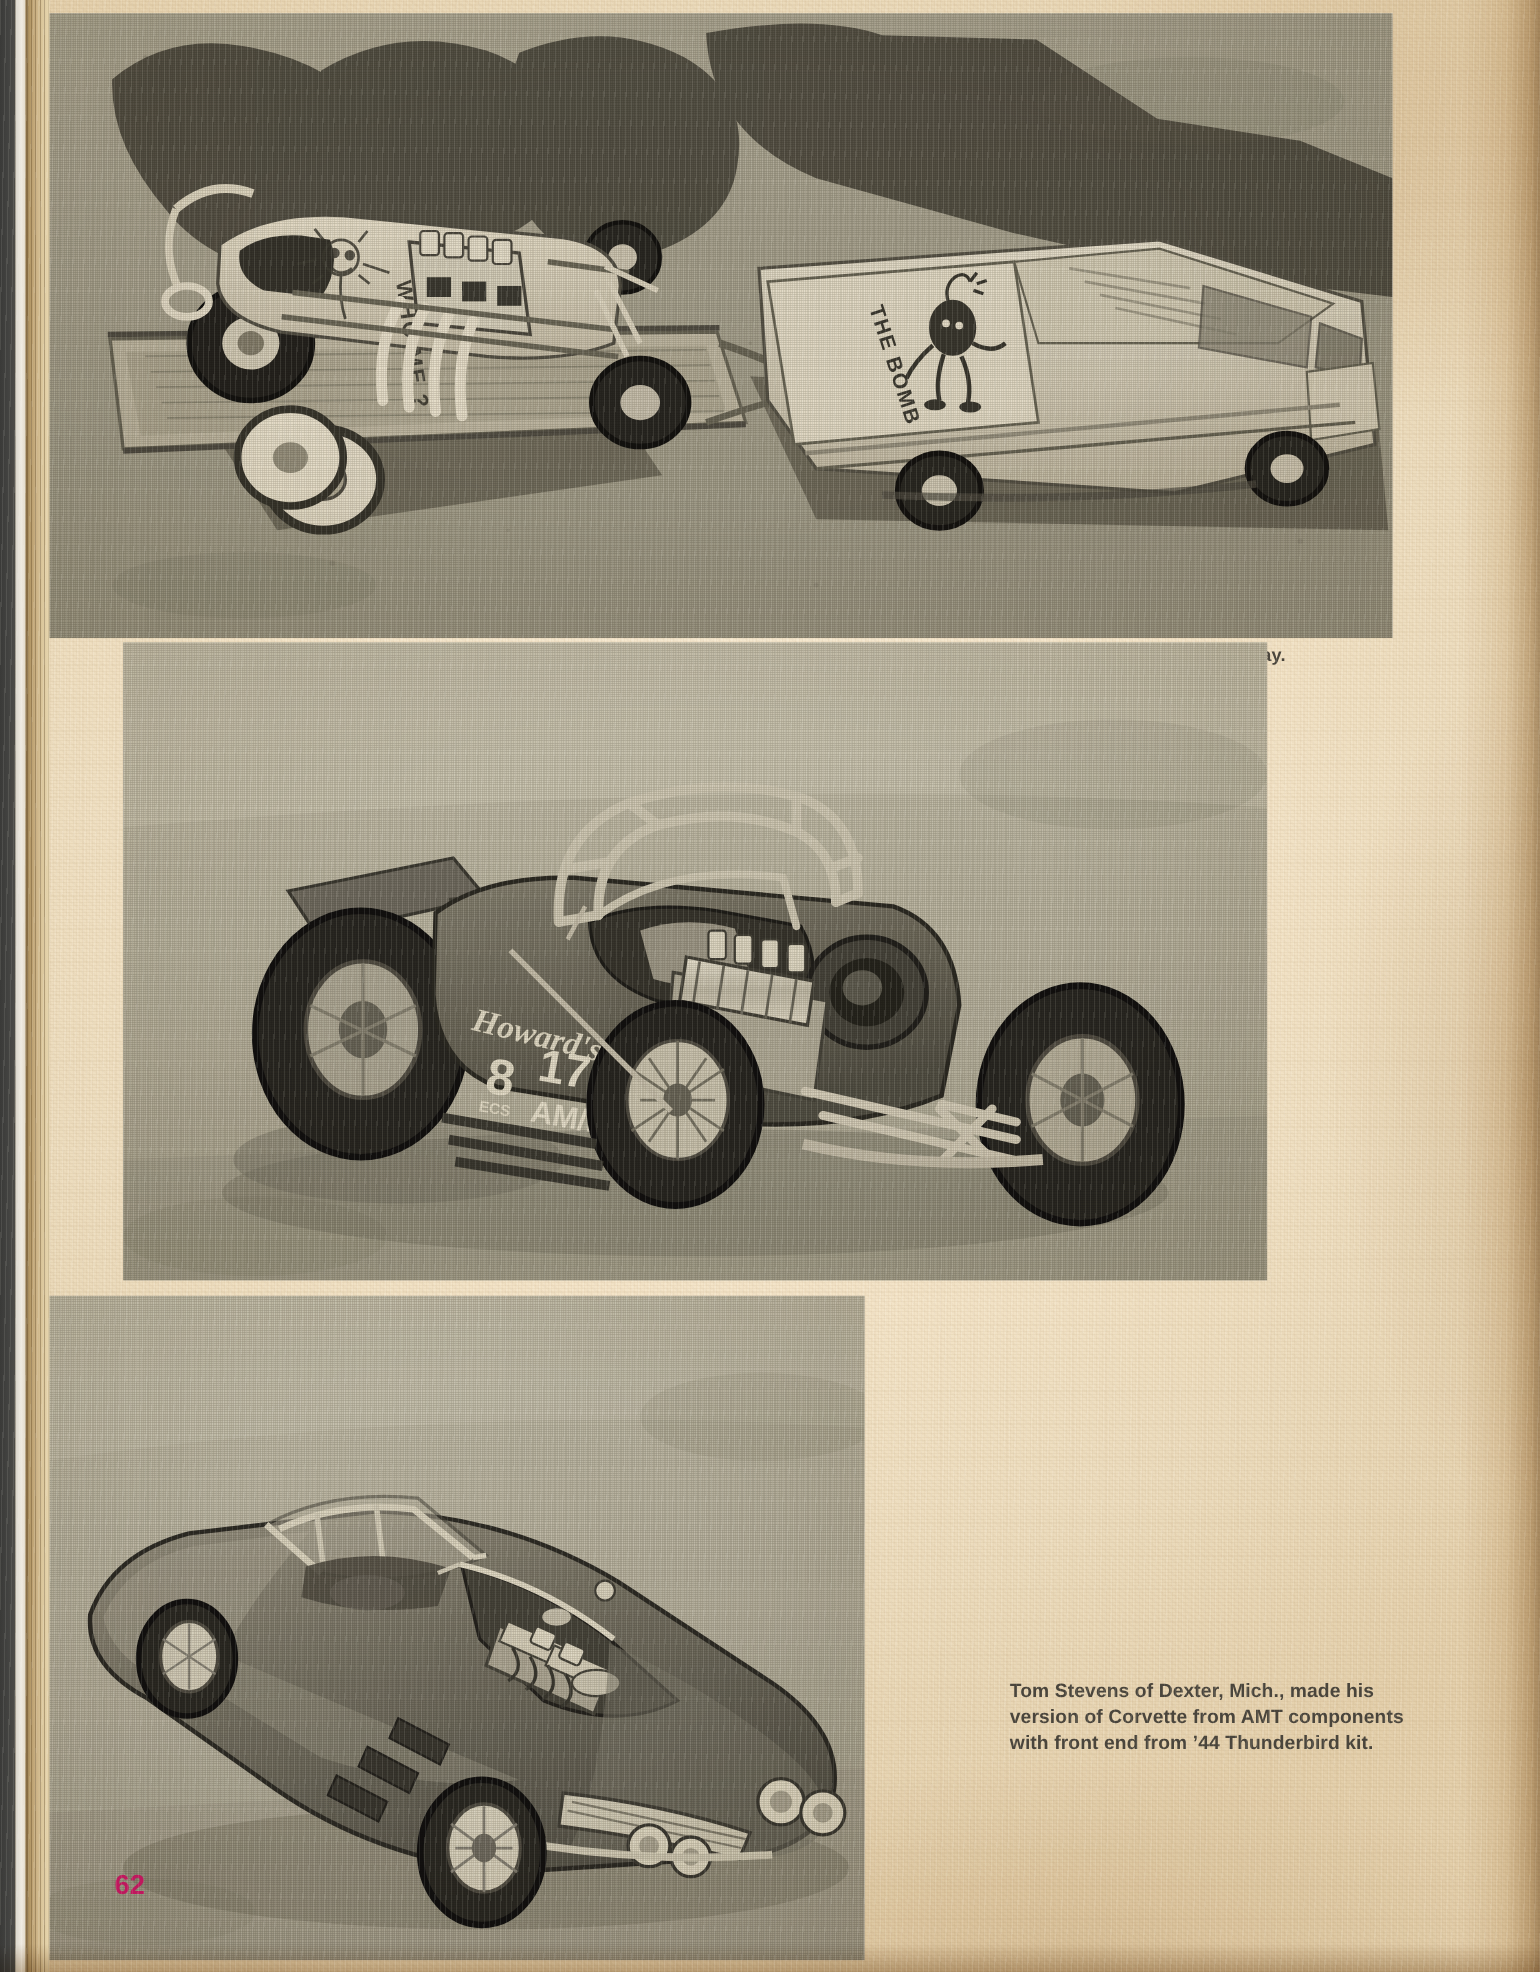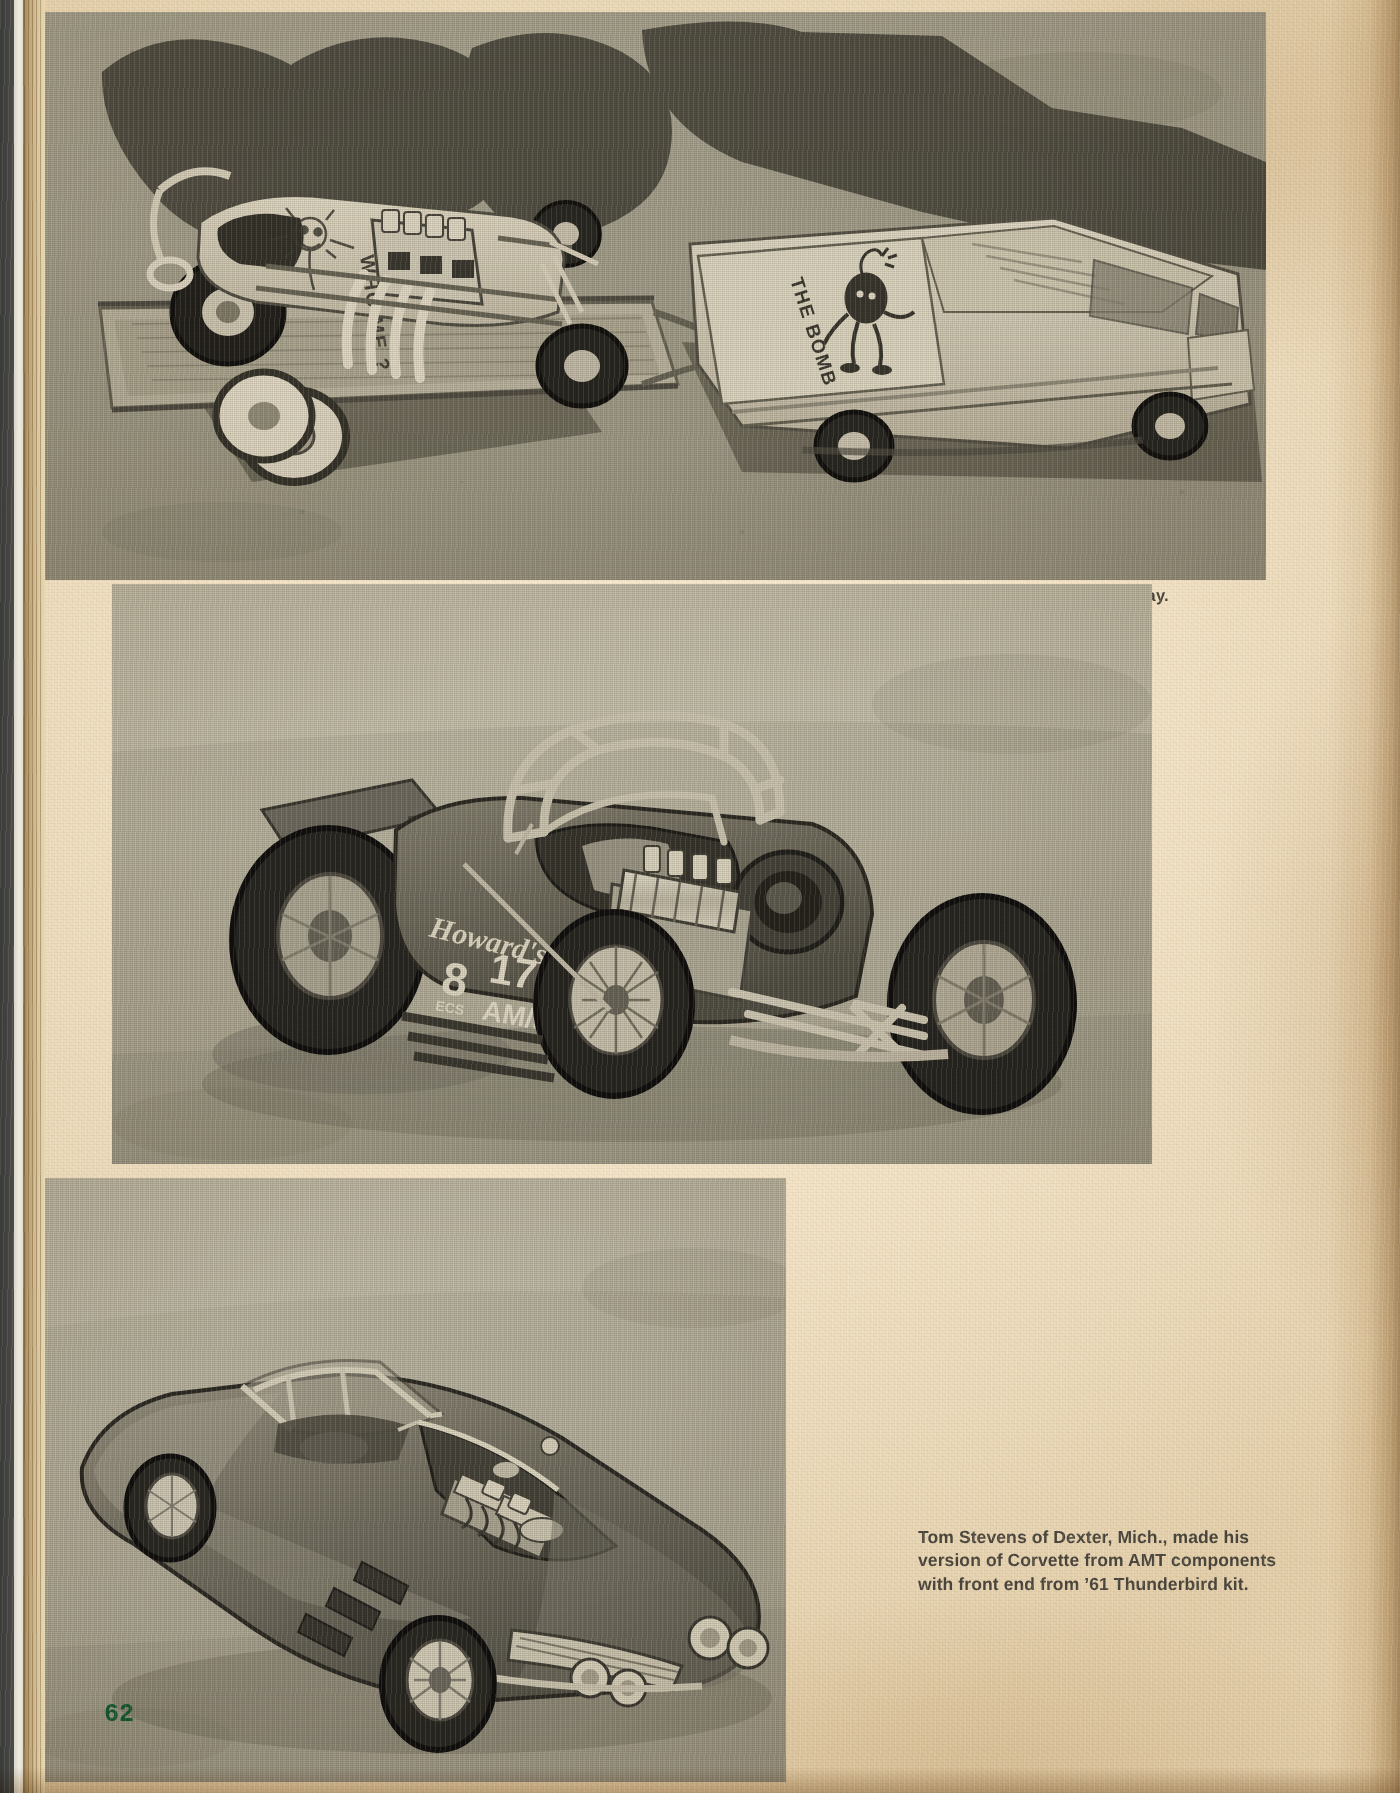--- a/index.html
+++ b/index.html
@@ -81,22 +81,22 @@
   #cap-mid{
     left:918px;top:1328px;width:370px;
     font-size:17.5px;line-height:1.34;letter-spacing:.1px;
   }
   #cap-bottom{
     left:918px;top:1526px;width:370px;
     font-size:17.5px;line-height:1.34;letter-spacing:.1px;
   }
   #page-number{
     position:absolute;left:104px;top:1700px;
-    font-size:25px;font-weight:bold;color:#14532d;
-    font-family:Liberation Mono, monospace;
+    font-size:25px;font-weight:bold;color:#be185d;
+    font-family:Liberation Sans, sans-serif;
   }
 
   .ink-wear{position:absolute;inset:0;pointer-events:none;mix-blend-mode:screen;opacity:.10;
     background:repeating-linear-gradient(91deg,rgba(255,252,240,.9) 0 1px,rgba(255,255,255,0) 1px 5px);}
 </style>
 </head>
 <body>
 
 <div id="page">
 
@@ -583,21 +583,21 @@
       <g opacity="0.10" fill="#6e6a5c">
         <ellipse cx="650" cy="110" rx="110" ry="40"></ellipse>
         <ellipse cx="90" cy="560" rx="100" ry="30"></ellipse>
       </g>
     </svg>
     <div class="halftone"></div>
     <div class="photo-warm"></div>
     <div class="photo-fade"></div>
   </div>
 
-  <div class="cap" id="cap-bottom">Tom Stevens of Dexter, Mich., made his version of Corvette from AMT components with front end from ’61 Thunderbird kit.</div>
+  <div class="cap" id="cap-bottom">Tom Stevens of Dexter, Mich., made his version of Corvette from AMT components with front end from ’44 Thunderbird kit.</div>
 
   <div id="page-number">62</div>
 
   <div class="gutter-shadow"></div>
   <div class="gutter-lines"></div>
   <div class="gutter-white"></div>
   <div class="scanbed"></div>
   <div class="page-right-edge"></div>
   <div class="page-bottom-edge"></div>
   <div class="ink-wear"></div>

